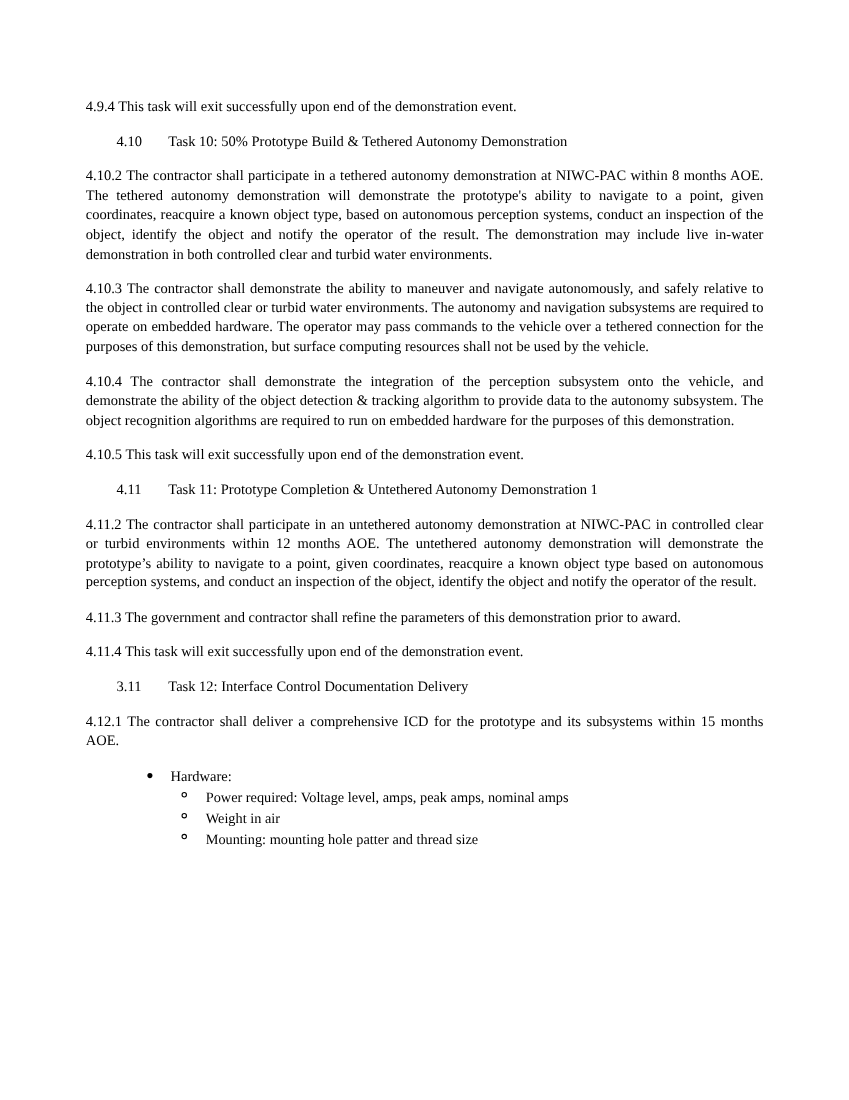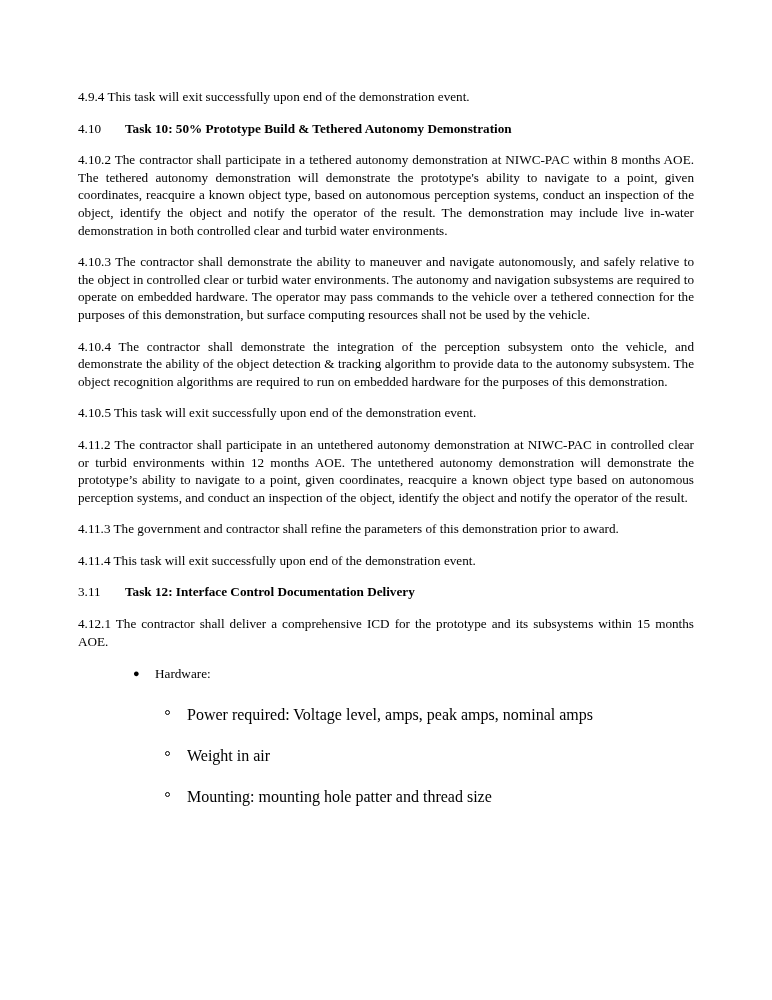--- a/index.html
+++ b/index.html
@@ -30,32 +30,32 @@
     line-height: 17.6px;
     text-align: justify;
   }
   p.para:last-child {
     margin-bottom: 0;
   }
   .heading-row {
     display: flex;
     align-items: flex-start;
     margin-bottom: 14px;
+    margin-left: 28px;
   }
   .heading-num {
     width: 47px;
     flex: 0 0 47px;
     font-size: 13.2px;
     line-height: 17.6px;
   }
   .heading-text {
     flex: 1 1 auto;
     font-size: 13.2px;
     line-height: 17.6px;
-    font-weight: bold;
   }
   ul.bullet-l1 {
     list-style: none;
     margin: 0 0 0 0;
     padding: 0;
   }
   ul.bullet-l1 > li {
     position: relative;
     padding-left: 30px;
     font-size: 13.2px;
@@ -69,23 +69,22 @@
     line-height: 19px;
   }
   ul.bullet-l2 {
     list-style: none;
     margin: 0;
     padding: 0;
   }
   ul.bullet-l2 > li {
     position: relative;
     padding-left: 32px;
-    font-size: 16px;
+    font-size: 13px;
     line-height: 19px;
-    margin-top: 22px;
   }
   ul.bullet-l2 > li > .bullet-mark-hollow {
     position: absolute;
     left: 10px;
     top: 5px;
     width: 5px;
     height: 5px;
     border: 1px solid #000;
     border-radius: 50%;
     box-sizing: border-box;
@@ -105,20 +104,24 @@
   <div class="heading-row">
     <div class="heading-num">4.10</div>
     <div class="heading-text">Task 10: 50% Prototype Build &amp; Tethered Autonomy Demonstration</div>
   </div>
 
   <p class="para indent">4.10.2 The contractor shall participate in a tethered autonomy demonstration at NIWC-PAC within 8 months AOE. The tethered autonomy demonstration will demonstrate the prototype's ability to navigate to a point, given coordinates, reacquire a known object type, based on autonomous perception systems, conduct an inspection of the object, identify the object and notify the operator of the result. The demonstration may include live in-water demonstration in both controlled clear and turbid water environments.</p>
   <p class="para indent">4.10.3 The contractor shall demonstrate the ability to maneuver and navigate autonomously, and safely relative to the object in controlled clear or turbid water environments. The autonomy and navigation subsystems are required to operate on embedded hardware. The operator may pass commands to the vehicle over a tethered connection for the purposes of this demonstration, but surface computing resources shall not be used by the vehicle.</p>
   <p class="para indent">4.10.4 The contractor shall demonstrate the integration of the perception subsystem onto the vehicle, and demonstrate the ability of the object detection &amp; tracking algorithm to provide data to the autonomy subsystem. The object recognition algorithms are required to run on embedded hardware for the purposes of this demonstration.</p>
   <p class="para indent">4.10.5 This task will exit successfully upon end of the demonstration event.</p>
 
+  <div class="heading-row">
+    <div class="heading-num">4.11</div>
+    <div class="heading-text">Task 11: Prototype Completion &amp; Untethered Autonomy Demonstration 1</div>
+  </div>
 
   <p class="para indent">4.11.2 The contractor shall participate in an untethered autonomy demonstration at NIWC-PAC in controlled clear or turbid environments within 12 months AOE. The untethered autonomy demonstration will demonstrate the prototype’s ability to navigate to a point, given coordinates, reacquire a known object type based on autonomous perception systems, and conduct an inspection of the object, identify the object and notify the operator of the result.</p>
   <p class="para indent">4.11.3 The government and contractor shall refine the parameters of this demonstration prior to award.</p>
   <p class="para indent">4.11.4 This task will exit successfully upon end of the demonstration event.</p>
 
   <div class="heading-row">
     <div class="heading-num">3.11</div>
     <div class="heading-text">Task 12: Interface Control Documentation Delivery</div>
   </div>
 

